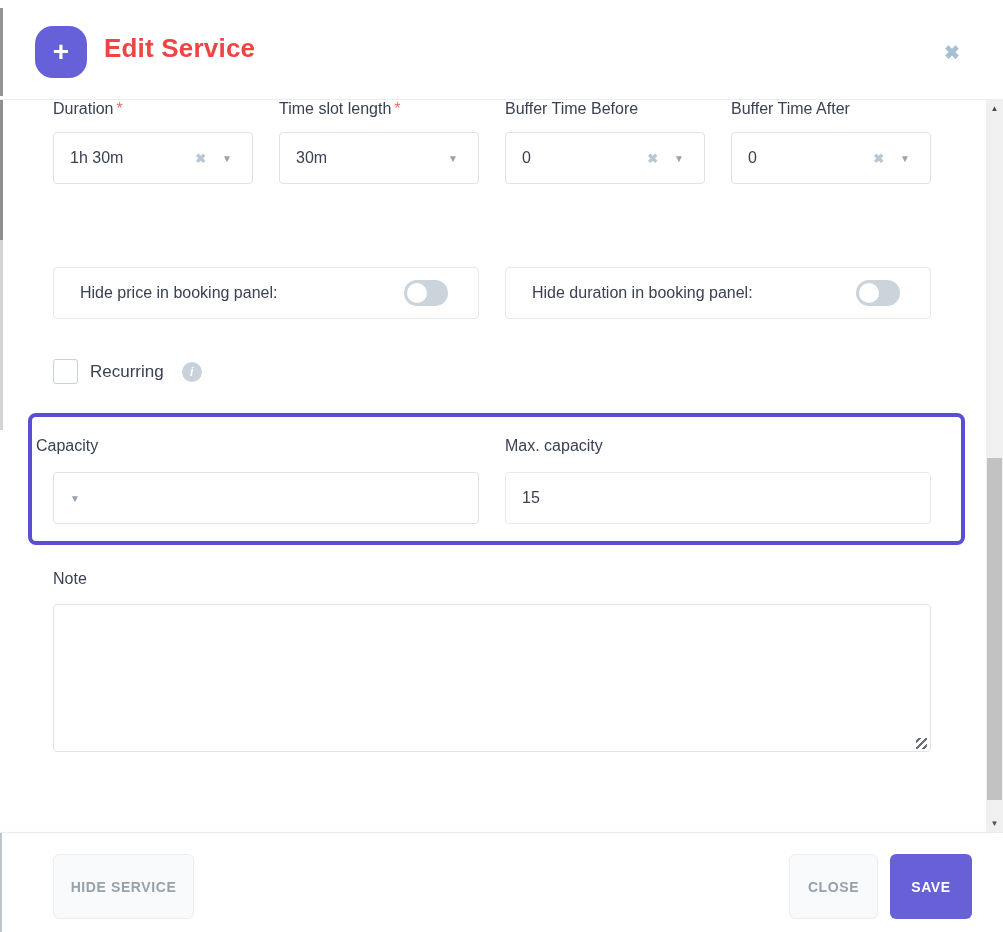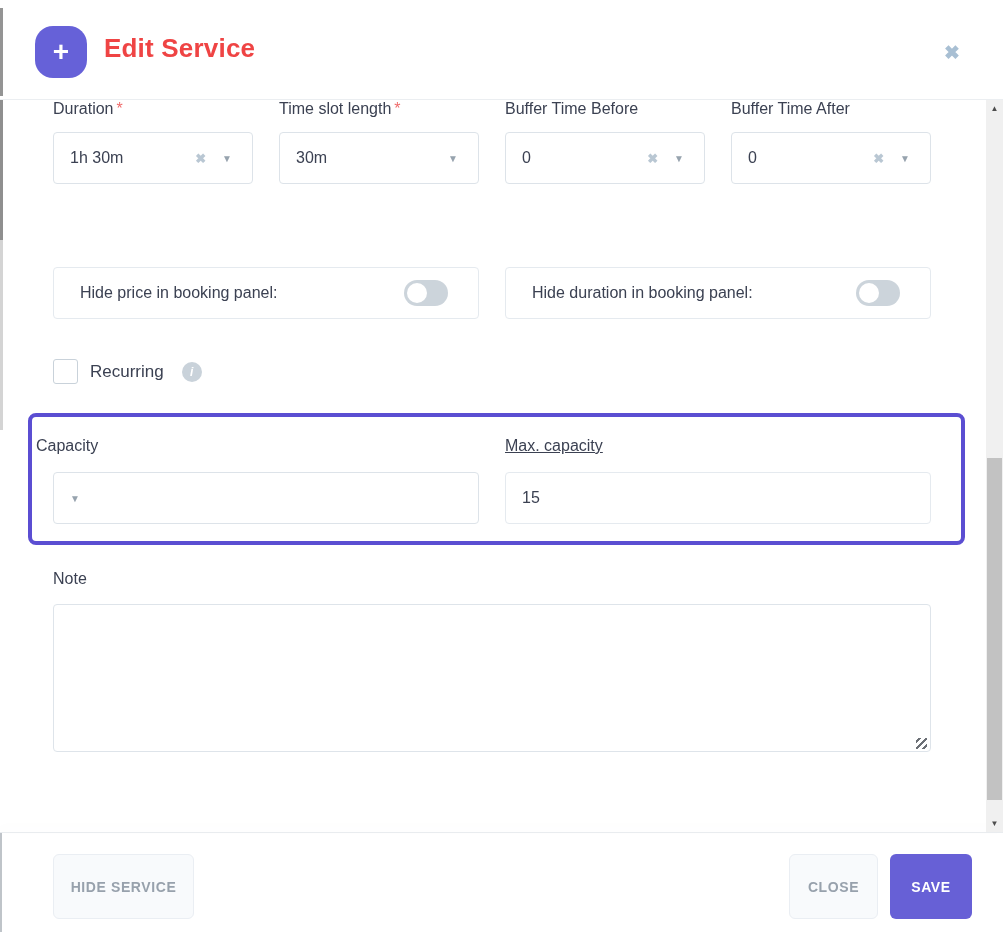--- a/index.html
+++ b/index.html
@@ -52,21 +52,21 @@
   .checkbox { width:25px; height:25px; border:1px solid #c9d2da; border-radius:3px;
     background:#fff; cursor:pointer; }
   .info-badge { width:20px; height:20px; border-radius:50%; background:#c9d2da; color:#ffffff;
     font-size:12px; font-weight:700; display:flex; align-items:center; justify-content:center;
     font-style:italic; margin-left:6px; }
 
   
   .hl-box { left:28px; top:413px; width:937px; height:132px; border:4px solid #5b4ed2;
     border-radius:8px; background:transparent; }
   .cap-label  { left:36px;  top:437px; }
-  .mcap-label { left:505px; top:437px;text-decoration:underline; }
+  .mcap-label { left:505px; top:437px; }
   .cap-select { left:53px;  top:472px; width:426px; }
   .mcap-input { left:505px; top:472px; width:426px; height:52px; border:1px solid #e5eaef;
     border-radius:4px; padding:0 16px; font-size:16px; color:#3b4152;
     font-family:"Liberation Sans", sans-serif; background:#fff; position:absolute; }
 
   
   .note-label { left:53px; top:570px; }
   .note-area { left:53px; top:604px; width:878px; height:148px; border:1px solid #dee4ea;
     border-radius:4px; background:#fff; resize:none; position:absolute; }
   .resize-grip { left:916px; top:738px; width:11px; height:11px;

